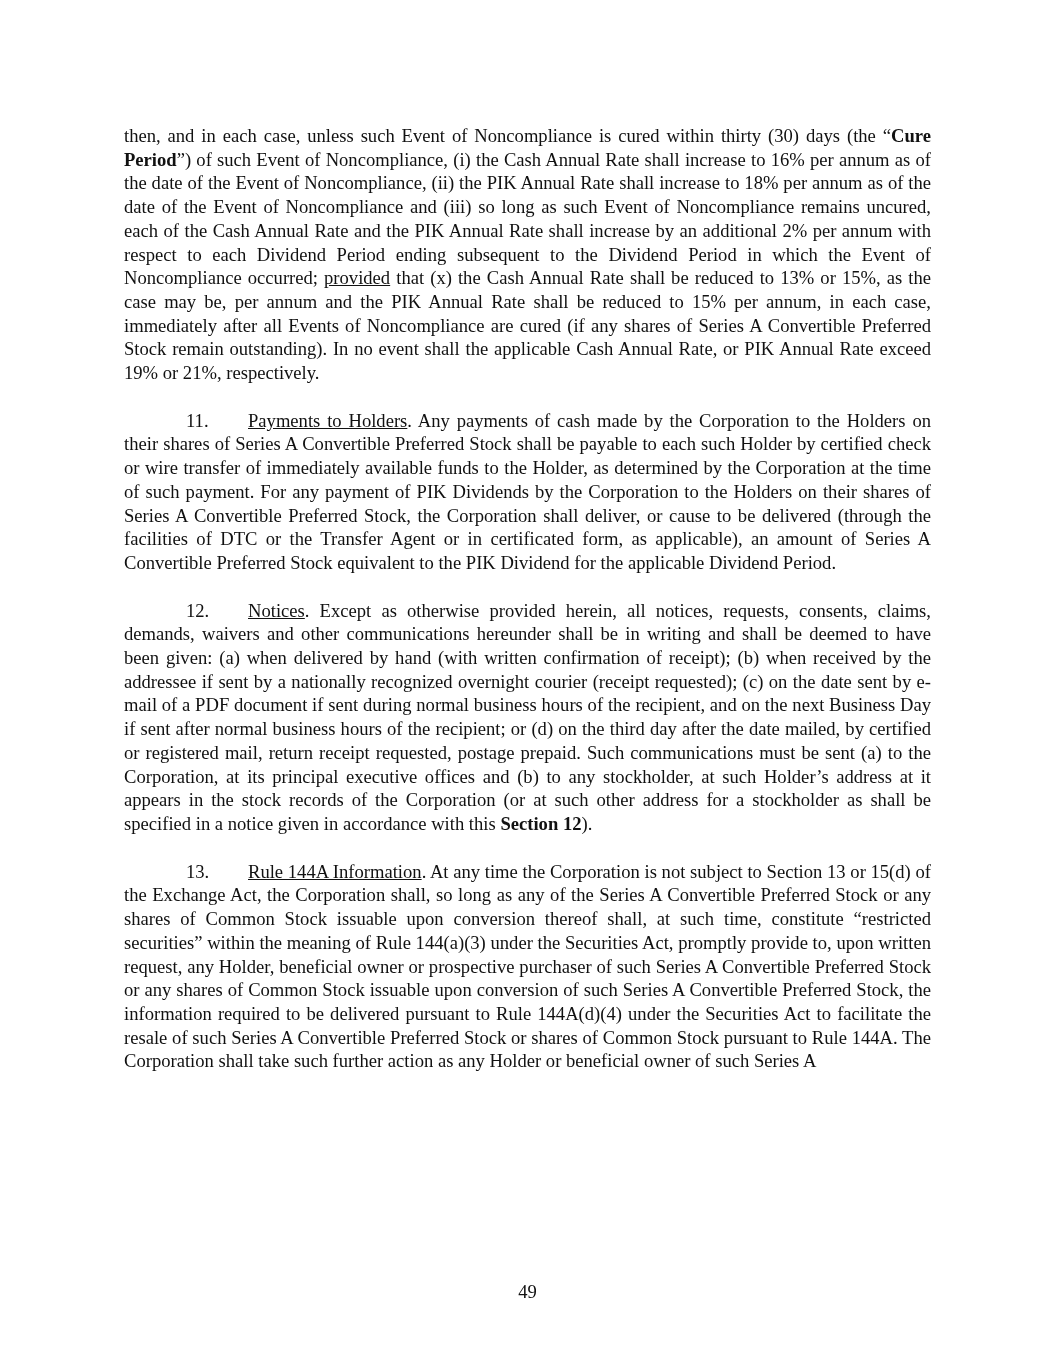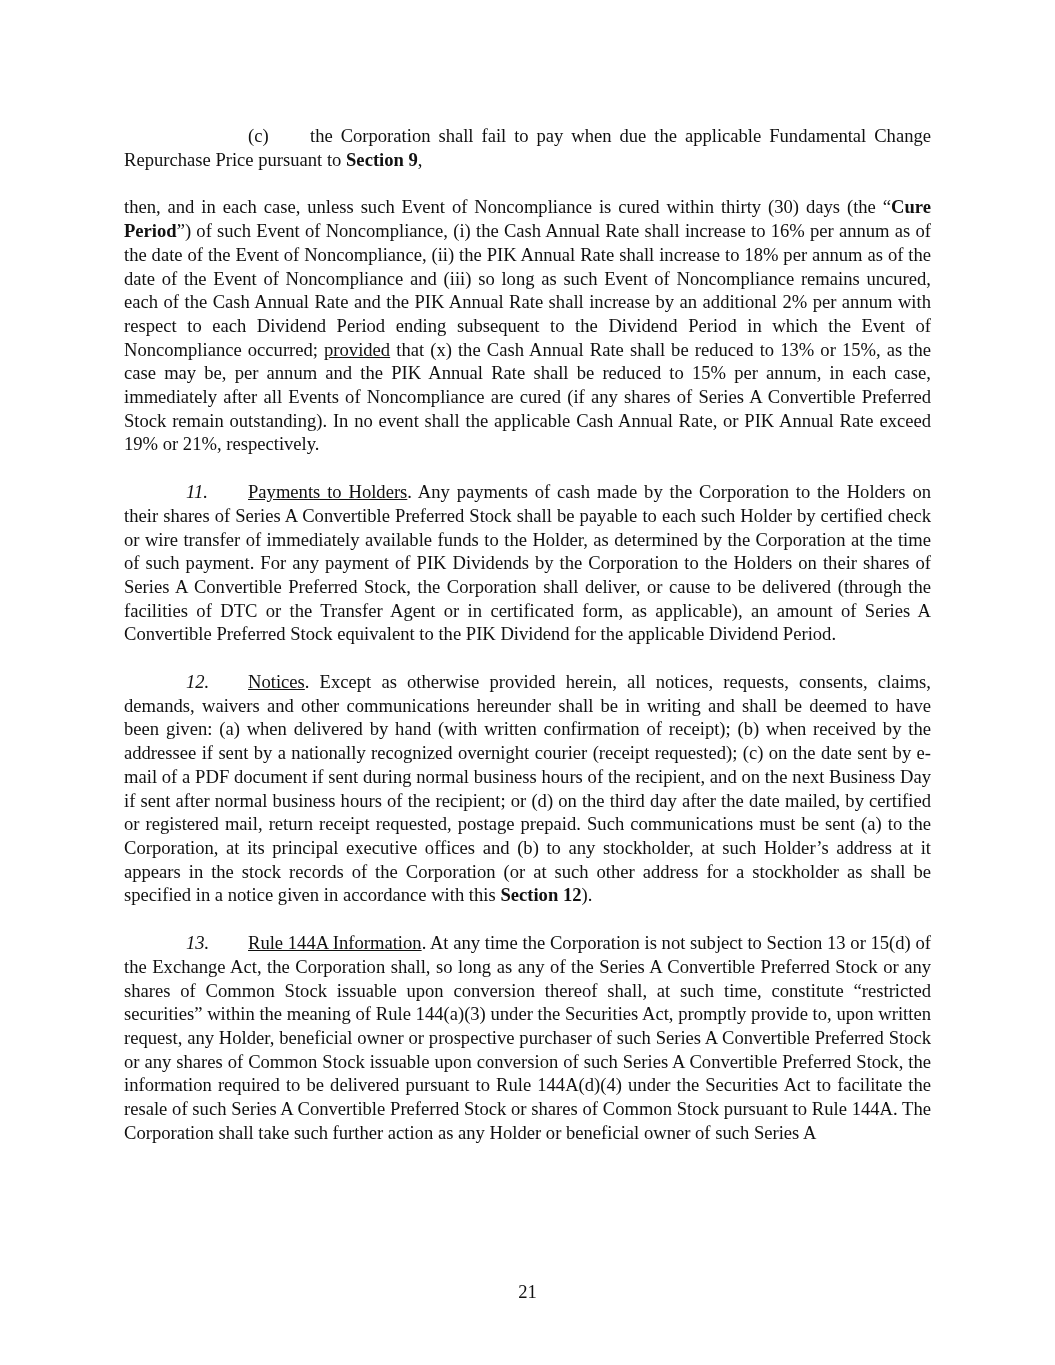--- a/index.html
+++ b/index.html
@@ -5,49 +5,46 @@
     html, body { margin: 0; padding: 0; background: #ffffff; }
     body { width: 1055px; height: 1365px; position: relative; overflow: hidden; }
     .page {
       position: absolute; left: 124px; top: 124px; width: 807px;
       font-family: "Liberation Serif", "DejaVu Serif", serif;
       font-size: 18.6px; line-height: 23.7px; color: #111111;
     }
     .para { text-align: justify; margin: 0 0 24px 0; }
     .indent-c { text-indent: 124px; }
     .num-para { text-indent: 62px; }
-    .marker { display: inline-block; min-width: 62px; text-indent: 0; font-style: italic; }
+    .marker { display: inline-block; min-width: 62px; text-indent: 0; }
     .marker-c { display: inline-block; min-width: 62px; text-indent: 0; }
     b { font-weight: bold; }
     u { text-decoration: underline; font-family: Liberation Serif, serif; }
     .page-number {
       position: absolute; top: 1281px; left: 0; width: 1055px; text-align: center;
       font-family: "Liberation Serif", "DejaVu Serif", serif; font-size: 18.6px; color: #111111;
     }
   </style>
 </head>
 <body>
 
 <div class="page">
 
-  <p class="para indent-c">
-    <span class="marker-c">(c)</span><span>the Corporation shall fail to pay when due the applicable Fundamental Change Repurchase Price pursuant to </span><b>Section 9</b><span>,</span>
-  </p>
 
   <p class="para">
     <span>then, and in each case, unless such Event of Noncompliance is cured within thirty (30) days (the “</span><b>Cure Period</b><span>”) of such Event of Noncompliance, (i) the Cash Annual Rate shall increase to 16% per annum as of the date of the Event of Noncompliance, (ii) the PIK Annual Rate shall increase to 18% per annum as of the date of the Event of Noncompliance and (iii) so long as such Event of Noncompliance remains uncured, each of the Cash Annual Rate and the PIK Annual Rate shall increase by an additional 2% per annum with respect to each Dividend Period ending subsequent to the Dividend Period in which the Event of Noncompliance occurred; </span><u>provided</u><span> that (x) the Cash Annual Rate shall be reduced to 13% or 15%, as the case may be, per annum and the PIK Annual Rate shall be reduced to 15% per annum, in each case, immediately after all Events of Noncompliance are cured (if any shares of Series A Convertible Preferred Stock remain outstanding). In no event shall the applicable Cash Annual Rate, or PIK Annual Rate exceed 19% or 21%, respectively.</span>
   </p>
 
   <p class="para num-para">
     <span class="marker">11.</span><u>Payments to Holders</u><span>. Any payments of cash made by the Corporation to the Holders on their shares of Series A Convertible Preferred Stock shall be payable to each such Holder by certified check or wire transfer of immediately available funds to the Holder, as determined by the Corporation at the time of such payment. For any payment of PIK Dividends by the Corporation to the Holders on their shares of Series A Convertible Preferred Stock, the Corporation shall deliver, or cause to be delivered (through the facilities of DTC or the Transfer Agent or in certificated form, as applicable), an amount of Series A Convertible Preferred Stock equivalent to the PIK Dividend for the applicable Dividend Period.</span>
   </p>
 
   <p class="para num-para">
     <span class="marker">12.</span><u>Notices</u><span>. Except as otherwise provided herein, all notices, requests, consents, claims, demands, waivers and other communications hereunder shall be in writing and shall be deemed to have been given: (a) when delivered by hand (with written confirmation of receipt); (b) when received by the addressee if sent by a nationally recognized overnight courier (receipt requested); (c) on the date sent by e-mail of a PDF document if sent during normal business hours of the recipient, and on the next Business Day if sent after normal business hours of the recipient; or (d) on the third day after the date mailed, by certified or registered mail, return receipt requested, postage prepaid. Such communications must be sent (a) to the Corporation, at its principal executive offices and (b) to any stockholder, at such Holder’s address at it appears in the stock records of the Corporation (or at such other address for a stockholder as shall be specified in a notice given in accordance with this </span><b>Section 12</b><span>).</span>
   </p>
 
   <p class="para num-para">
     <span class="marker">13.</span><u>Rule 144A Information</u><span>.  At any time the Corporation is not subject to Section 13 or 15(d) of the Exchange Act, the Corporation shall, so long as any of the Series A Convertible Preferred Stock or any shares of Common Stock issuable upon conversion thereof shall, at such time, constitute “restricted securities” within the meaning of Rule 144(a)(3) under the Securities Act, promptly provide to, upon written request, any Holder, beneficial owner or prospective purchaser of such Series A Convertible Preferred Stock or any shares of Common Stock issuable upon conversion of such Series A Convertible Preferred Stock, the information required to be delivered pursuant to Rule 144A(d)(4) under the Securities Act to facilitate the resale of such Series A Convertible Preferred Stock or shares of Common Stock pursuant to Rule 144A.  The Corporation shall take such further action as any Holder or beneficial owner of such Series A</span>
   </p>
 
 </div>
 
-<div class="page-number">21</div>
+<div class="page-number">49</div>
 
 </body></html>

